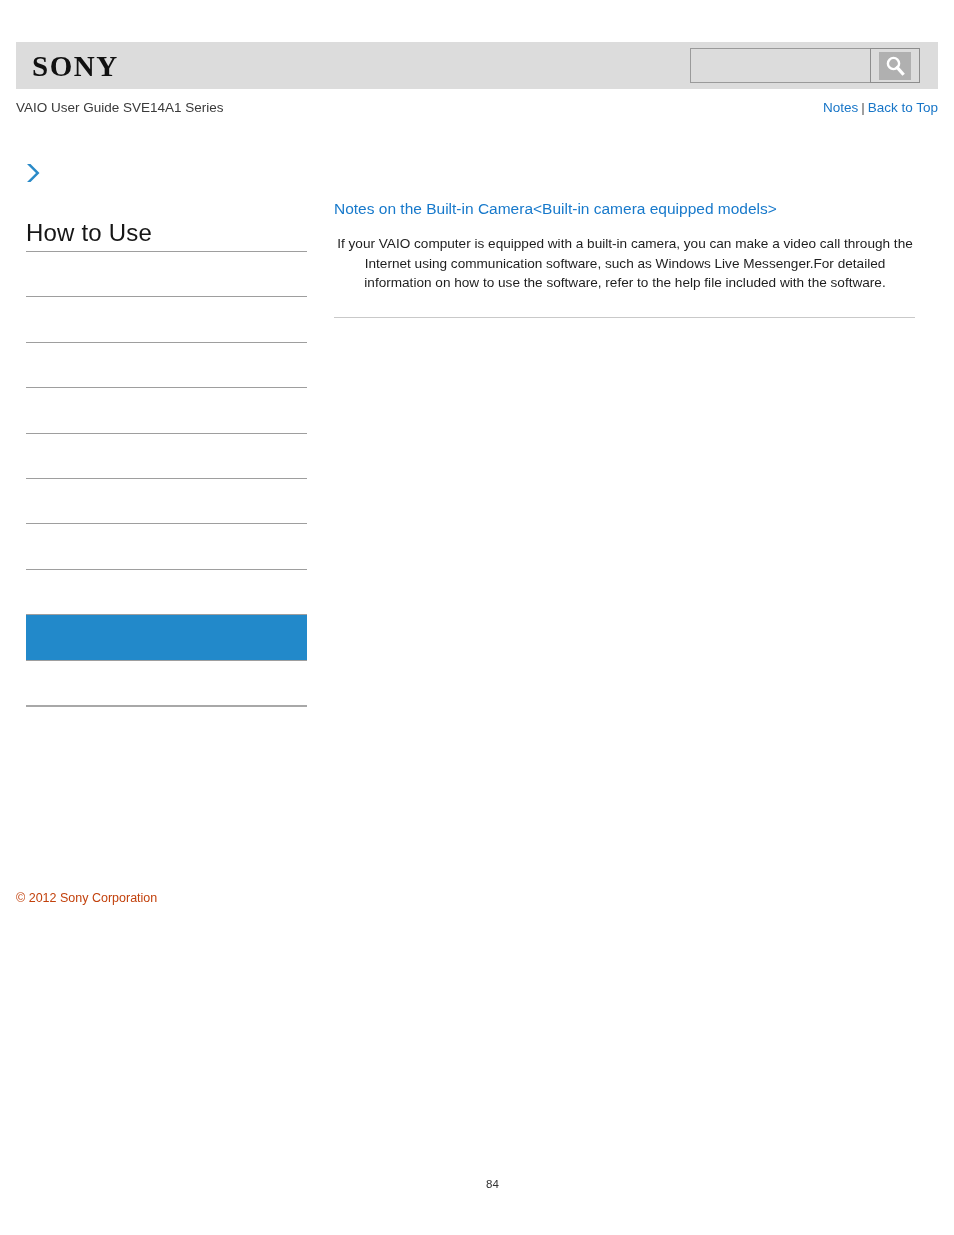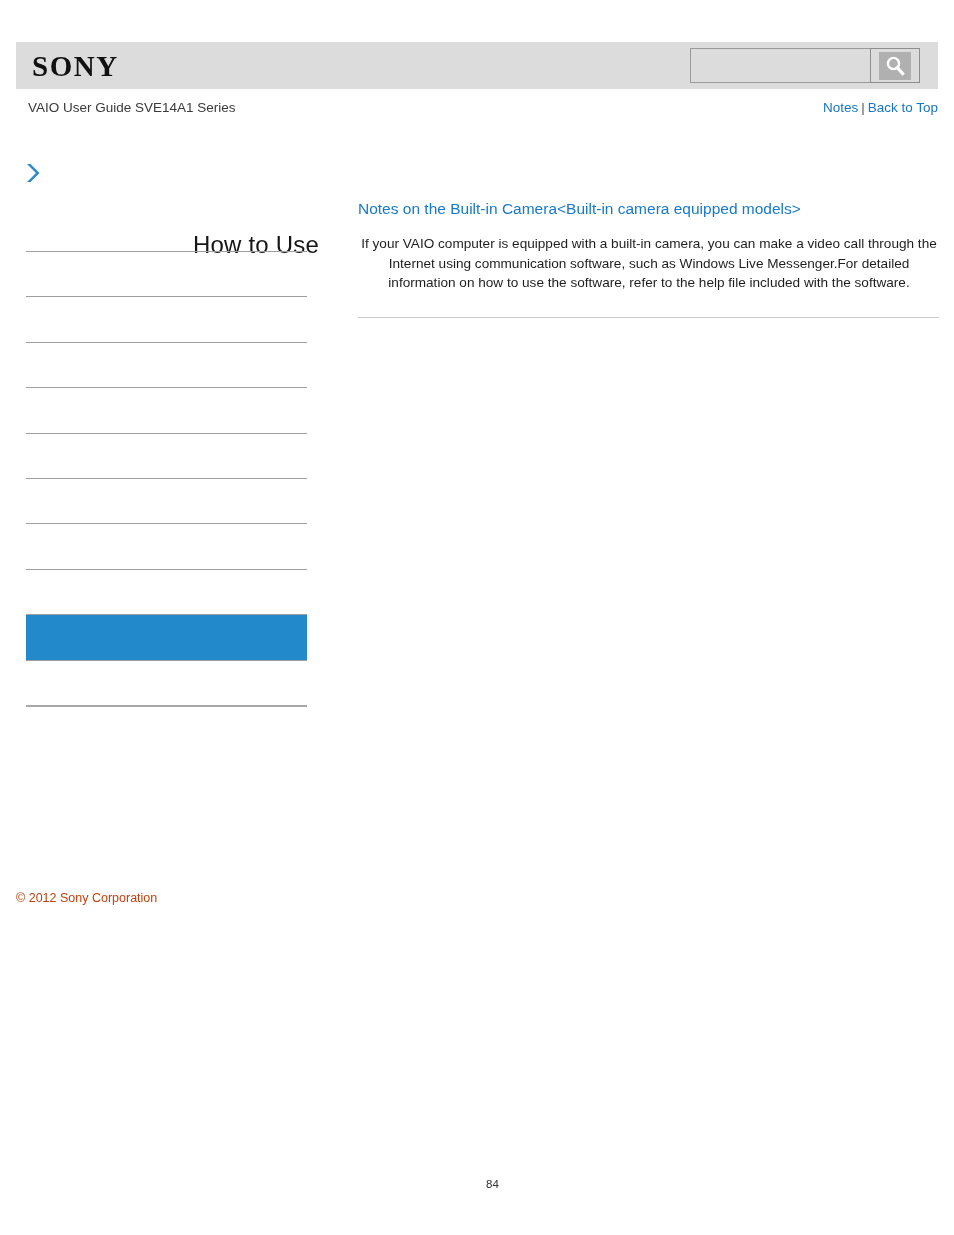--- a/index.html
+++ b/index.html
@@ -86,21 +86,21 @@
   
   .subheader {
     position: absolute;
     left: 16px;
     top: 100px;
     width: 922px;
     height: 20px;
   }
   .guide-title {
     position: absolute;
-    left: 12px;
+    left: 0;
     top: 0;
     font-size: 13.5px;
     color: #3a3a3a;
     white-space: nowrap;
   }
   .nav-links {
     position: absolute;
     right: 0;
     top: 0;
     font-size: 13.5px;
@@ -134,23 +134,22 @@
 
   .sidebar-heading {
     position: absolute;
     left: 26px;
     top: 68px;
     width: 281px;
     font-size: 24px;
     font-weight: normal;
     color: #161616;
     letter-spacing: 0.2px;
-    margin: 12px;
+    margin: 0;
     line-height: 30px;
-    text-align: right;
   }
 
   .menu {
     position: absolute;
     left: 26px;
     top: 101px;
     width: 281px;
   }
   .menu-row {
     position: relative;
@@ -182,21 +181,21 @@
     position: absolute;
     left: 16px;
     top: 741px;
     font-size: 12.5px;
     color: #c2410c;
   }
 
   
   .content {
     position: absolute;
-    left: 358px;
+    left: 334px;
     top: 198px;
     width: 582px;
   }
   .topic-link {
     display: block;
     font-size: 15.5px;
     color: #1779cb;
     text-decoration: none;
     line-height: 22px;
     cursor: pointer;

